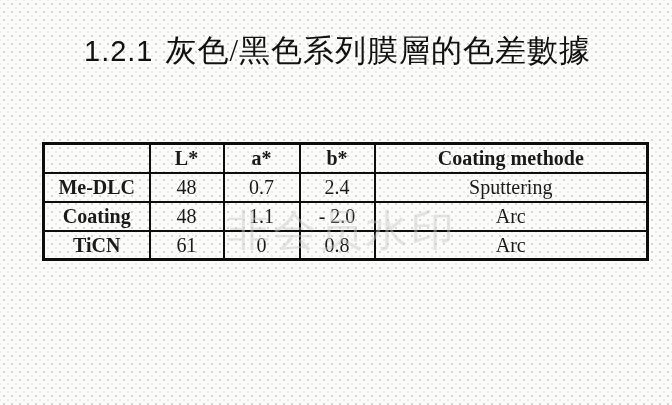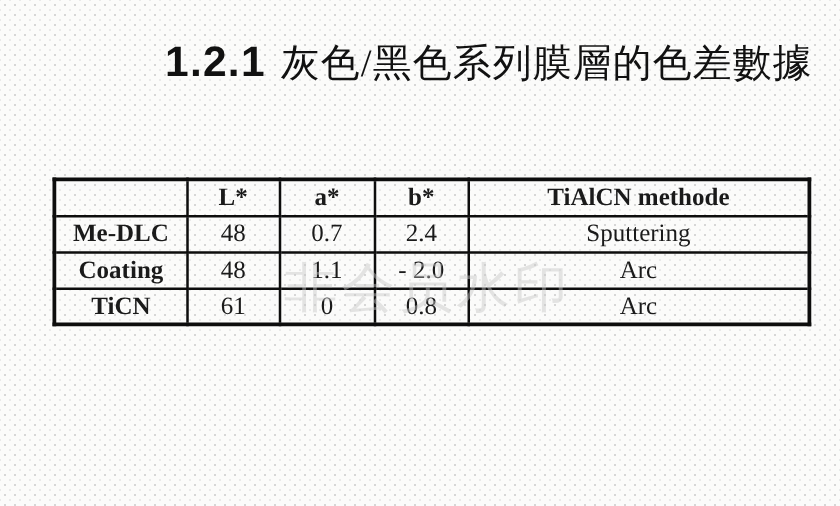--- a/index.html
+++ b/index.html
@@ -21,25 +21,24 @@
   }
   .title {
     position: absolute;
     left: 84px;
     top: 30px;
     white-space: nowrap;
     color: #111;
   }
   .title-number {
     font-family: "Liberation Sans", "DejaVu Sans", sans-serif;
-    font-weight: bold;
-    font-size: 34px;
+    font-weight: normal;
+    font-size: 29px;
     letter-spacing: 1px;
     vertical-align: baseline;
-    margin-left: 48px;
   }
   .title-text {
     font-family: "Liberation Serif", "DejaVu Serif", serif;
     font-size: 31px;
     margin-left: 12px;
     letter-spacing: 1px;
   }
   .table-wrap {
     position: absolute;
     left: 42px;
@@ -107,21 +106,21 @@
           <col class="col-a">
           <col class="col-b">
           <col class="col-method">
       </colgroup>
       <thead>
         <tr>
           <th></th>
           <th>L*</th>
           <th>a*</th>
           <th>b*</th>
-          <th>TiAlCN methode</th>
+          <th>Coating methode</th>
         </tr>
       </thead>
       <tbody>
         <tr>
           <td class="row-label">Me-DLC</td>
           <td>48</td>
           <td>0.7</td>
           <td>2.4</td>
           <td>Sputtering</td>
         </tr>

